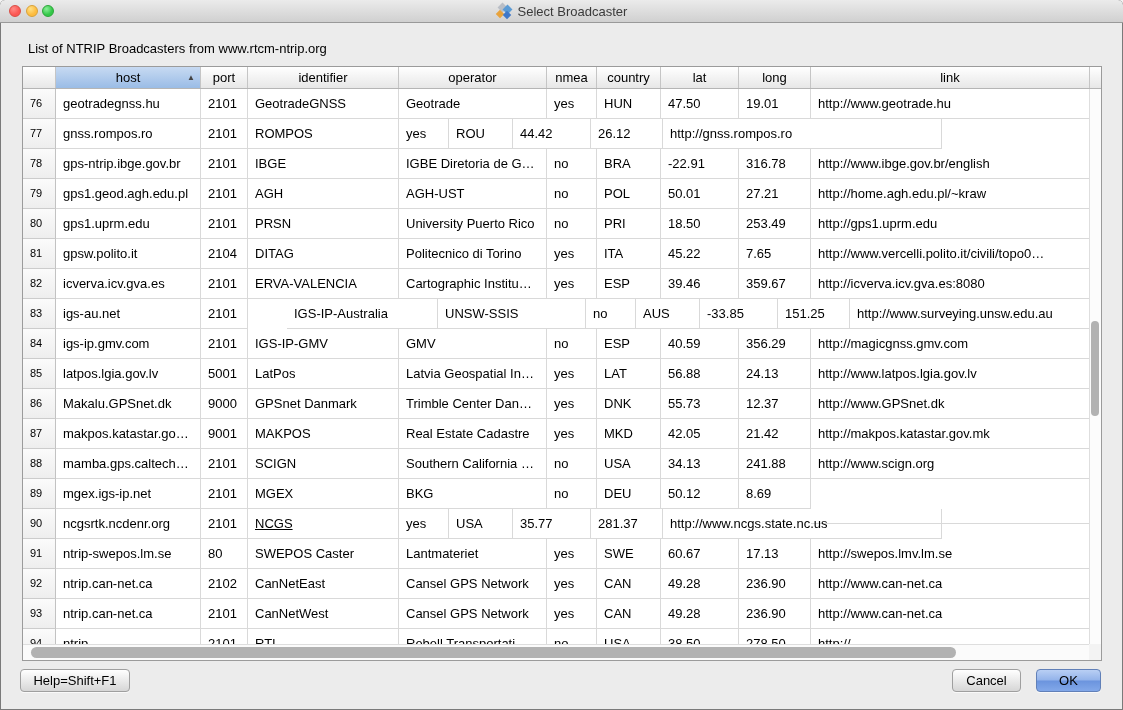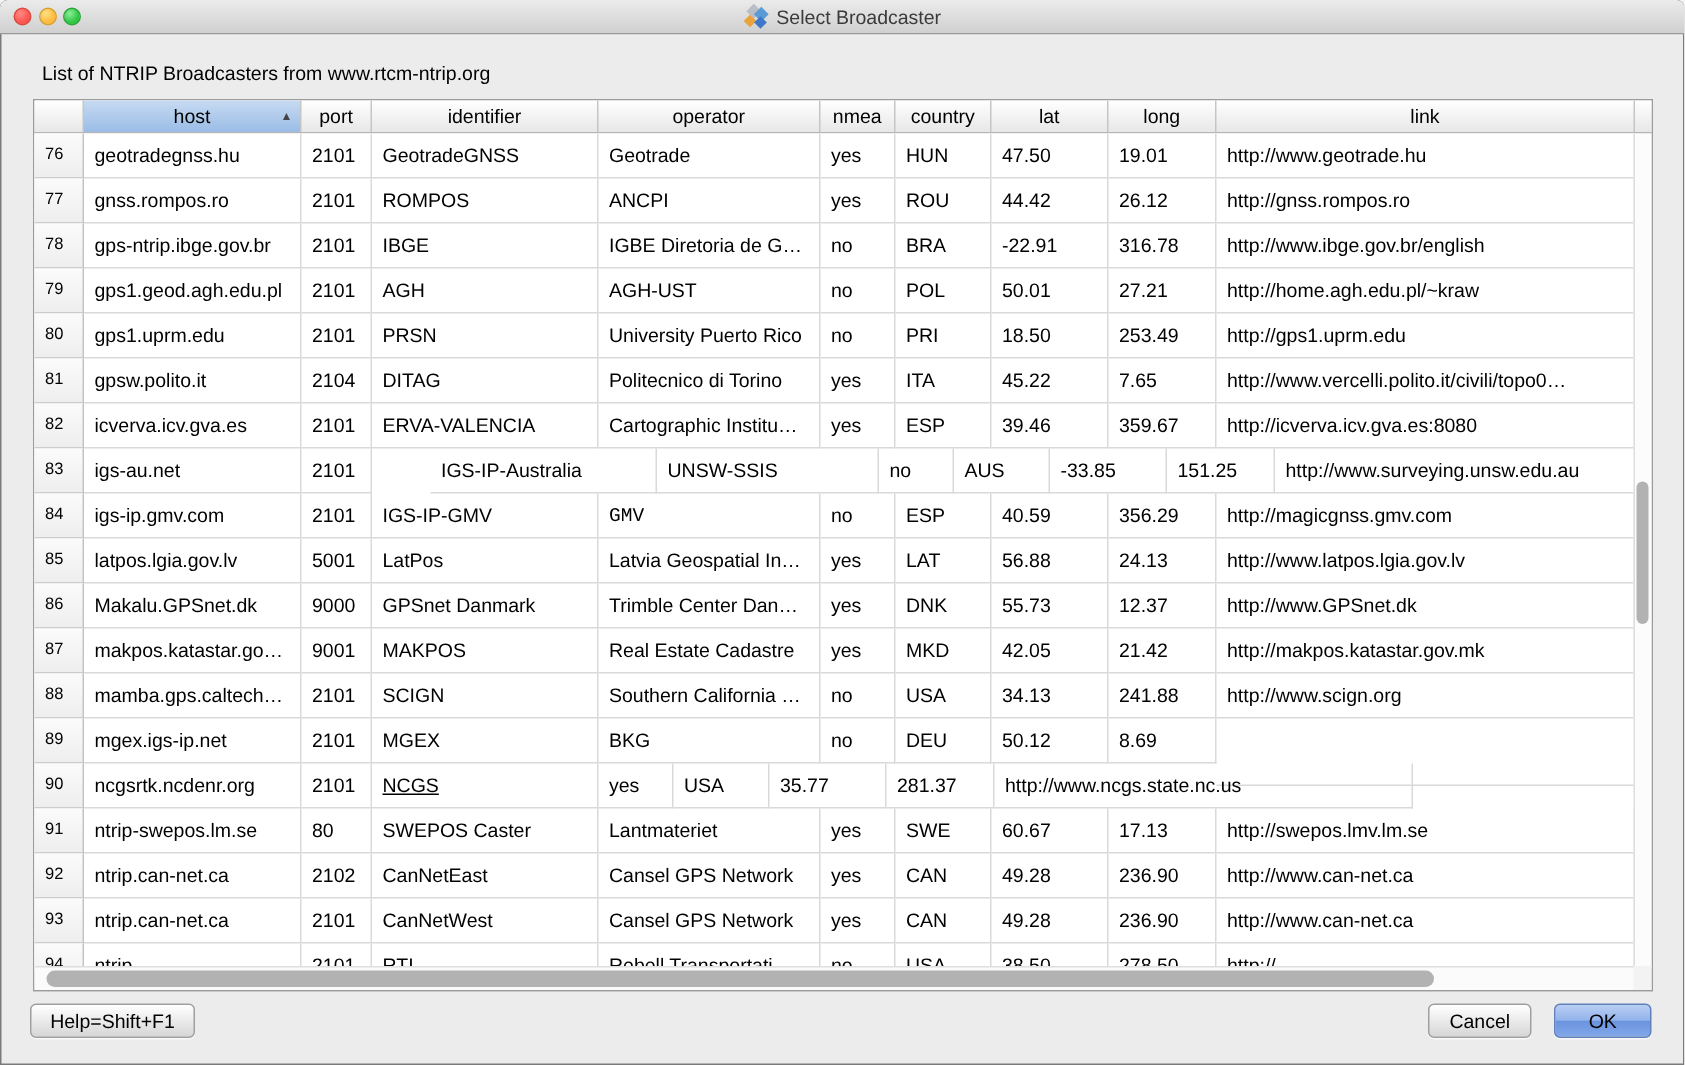--- a/index.html
+++ b/index.html
@@ -104,21 +104,20 @@
           <div class="tcell" style="width: 64px;">HUN</div>
           <div class="tcell" style="width: 78px;">47.50</div>
           <div class="tcell" style="width: 72px;">19.01</div>
           <div class="tcell" style="width: 279px;">http://www.geotrade.hu</div>
         </div>
         <div class="trow">
           <div class="rownum">77</div>
           <div class="tcell" style="width: 145px;">gnss.rompos.ro</div>
           <div class="tcell" style="width: 47px;">2101</div>
           <div class="tcell" style="width: 151px;">ROMPOS</div>
-          <div class="tcell" style="width: 148px;">ANCPI</div>
           <div class="tcell" style="width: 50px;">yes</div>
           <div class="tcell" style="width: 64px;">ROU</div>
           <div class="tcell" style="width: 78px;">44.42</div>
           <div class="tcell" style="width: 72px;">26.12</div>
           <div class="tcell" style="width: 279px;">http://gnss.rompos.ro</div>
         </div>
         <div class="trow">
           <div class="rownum">78</div>
           <div class="tcell" style="width: 145px;">gps-ntrip.ibge.gov.br</div>
           <div class="tcell" style="width: 47px;">2101</div>
@@ -188,21 +187,21 @@
           <div class="tcell" style="width: 64px;">AUS</div>
           <div class="tcell" style="width: 78px;">-33.85</div>
           <div class="tcell" style="width: 72px;">151.25</div>
           <div class="tcell" style="width: 279px;">http://www.surveying.unsw.edu.au</div>
         </div>
         <div class="trow">
           <div class="rownum">84</div>
           <div class="tcell" style="width: 145px;">igs-ip.gmv.com</div>
           <div class="tcell" style="width: 47px;">2101</div>
           <div class="tcell" style="width: 151px;">IGS-IP-GMV</div>
-          <div class="tcell" style="width: 148px; font-family: Liberation Mono, monospace;">GMV</div>
+          <div class="tcell" style="width: 148px;">GMV</div>
           <div class="tcell" style="width: 50px;">no</div>
           <div class="tcell" style="width: 64px;">ESP</div>
           <div class="tcell" style="width: 78px;">40.59</div>
           <div class="tcell" style="width: 72px;">356.29</div>
           <div class="tcell" style="width: 279px;">http://magicgnss.gmv.com</div>
         </div>
         <div class="trow">
           <div class="rownum">85</div>
           <div class="tcell" style="width: 145px;">latpos.lgia.gov.lv</div>
           <div class="tcell" style="width: 47px;">5001</div>

